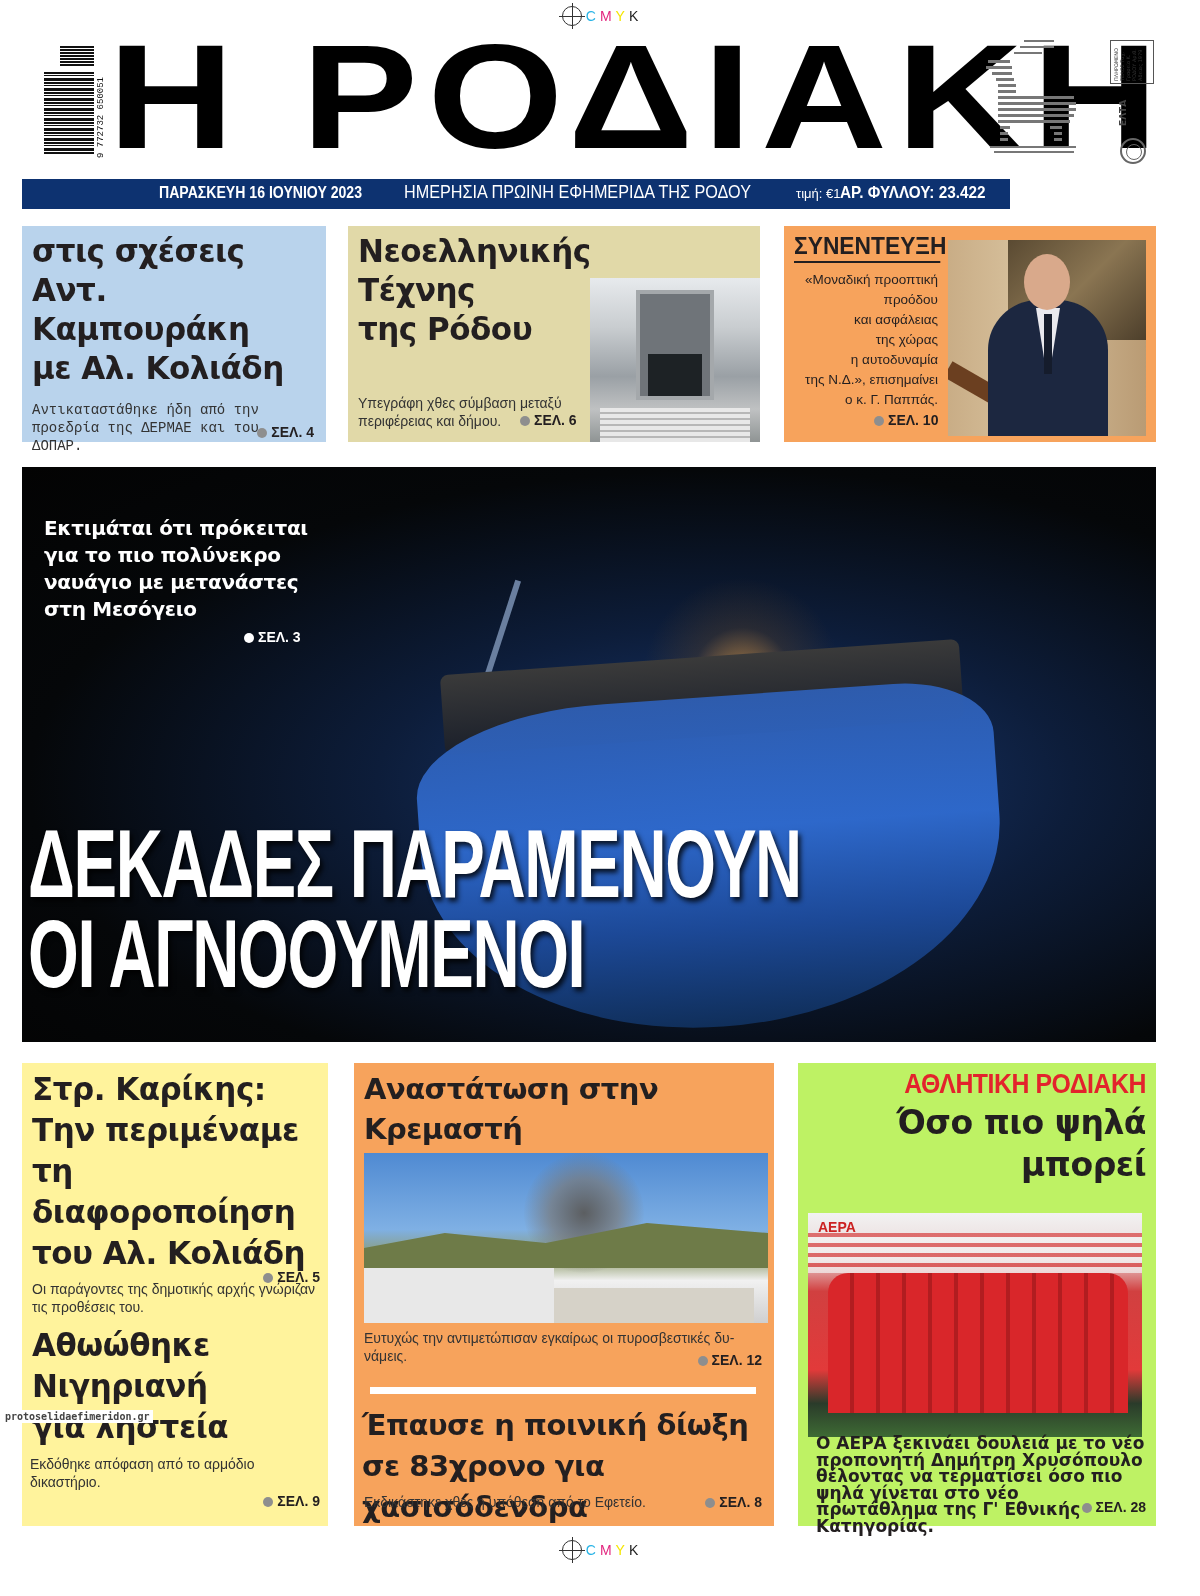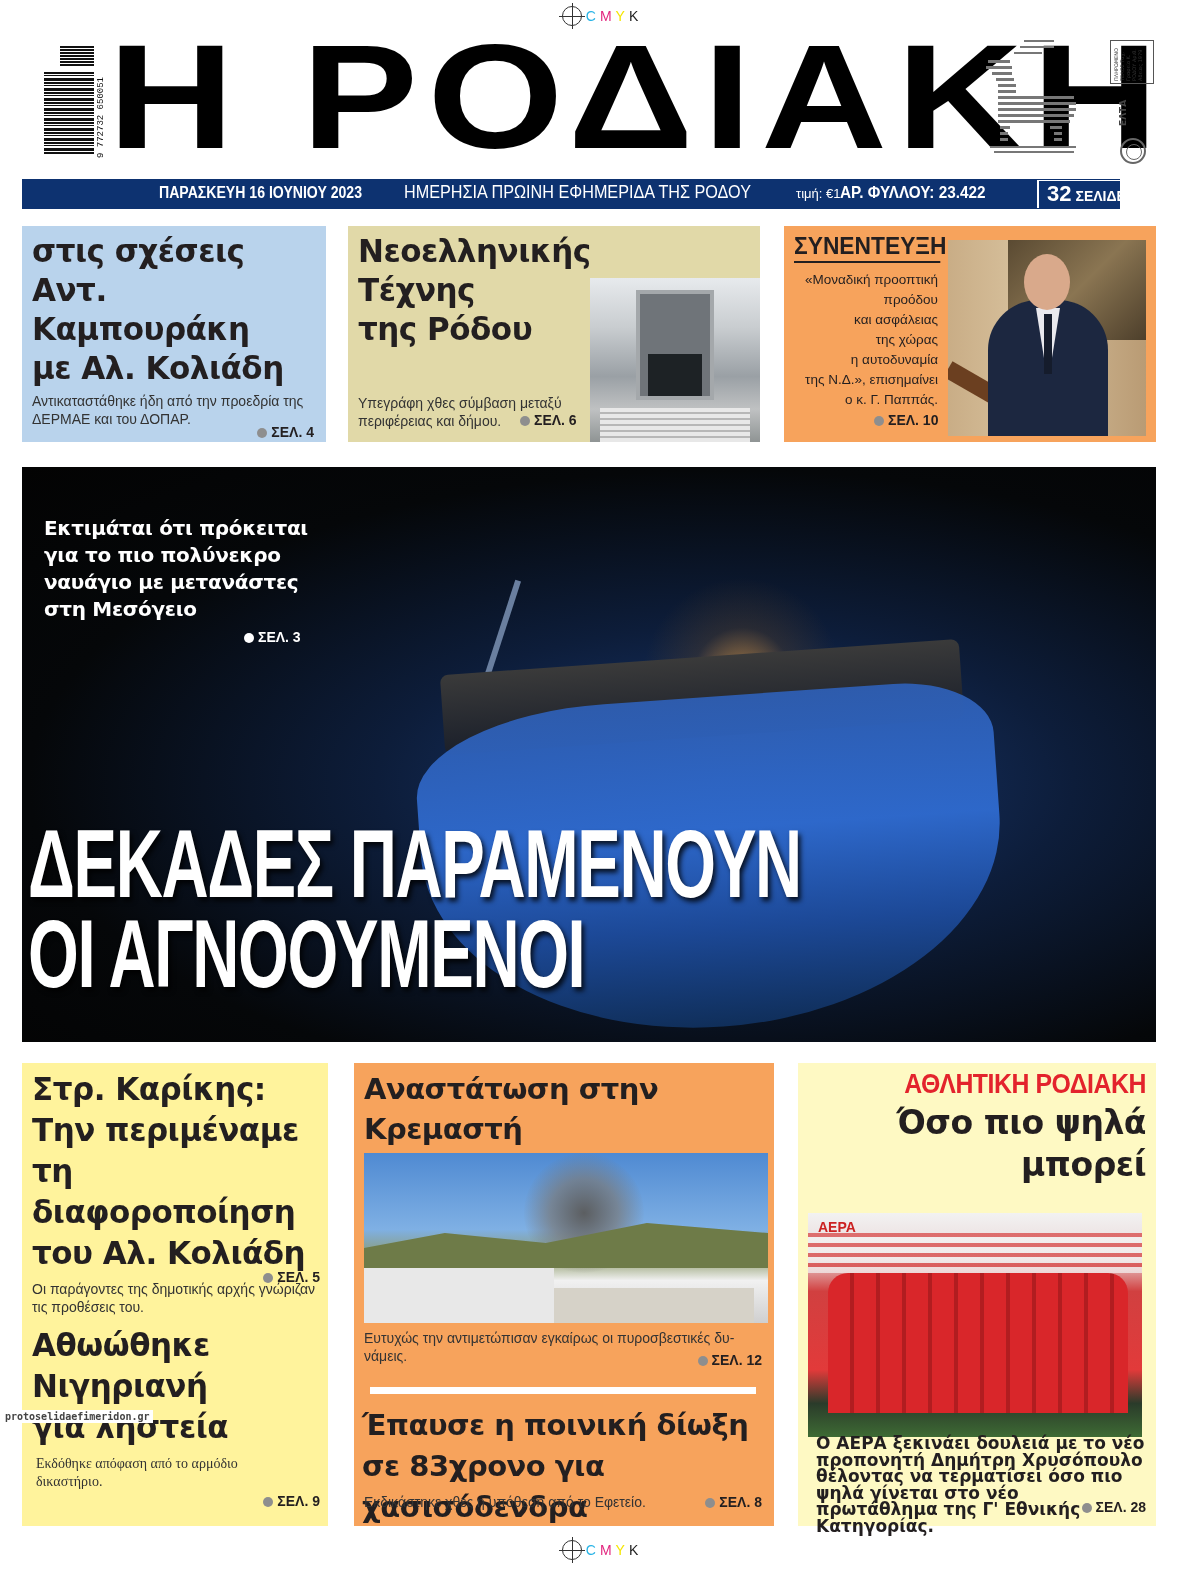--- a/index.html
+++ b/index.html
@@ -19,39 +19,39 @@
   .barcode .addon { position: absolute; left: 16px; top: 2px; width: 34px; height: 20px;
     background: repeating-linear-gradient(180deg, #111 0 2px, #fff 2px 3px); }
   .barcode .num { position: absolute; left: 52px; top: 0; width: 10px; height: 114px; writing-mode: vertical-rl; transform: rotate(180deg); font-size: 9px; font-family: "Liberation Mono", monospace; color: #111; }
   .logo-title { position: absolute; left: 108px; top: 22px; font-family: "Liberation Sans", sans-serif; font-weight: 700; font-size: 148px; letter-spacing: 8px; line-height: 150px; color: #000; transform: scaleX(1.18); transform-origin: left top; }
   .deer { position: absolute; left: 984px; top: 38px; width: 96px; height: 118px; }
   .postal-box { position: absolute; left: 1110px; top: 40px; width: 44px; height: 44px; border: 1px solid #555; font-size: 5px; line-height: 6px; color: #333; writing-mode: vertical-rl; transform: rotate(180deg); padding: 2px; overflow: hidden; }
   .elta { position: absolute; left: 1118px; top: 96px; width: 30px; height: 34px; font-size: 9px; font-weight: 700; color: #444; writing-mode: vertical-rl; transform: rotate(180deg); text-align: center; }
   .seal { position: absolute; left: 1120px; top: 138px; width: 26px; height: 26px; border: 2px solid #666; border-radius: 50%; }
   .seal::after { content: ""; position: absolute; left: 4px; top: 4px; width: 14px; height: 14px; border: 1px solid #666; border-radius: 50%; }
 
-  .strap { position: absolute; left: 22px; top: 179px; width: 1098px; height: 30px; background: #0d3270; color: #fff; font-family: "Liberation Sans", sans-serif; }
+  .strap { position: absolute; left: 22px; top: 179px; width: 988px; height: 30px; background: #0d3270; color: #fff; font-family: "Liberation Sans", sans-serif; }
   .strap .date { position: absolute; left: 137px; top: 5px; font-size: 16px; font-weight: 700; transform: scaleX(0.88); transform-origin: left; }
   .strap .tagline { position: absolute; left: 382px; top: 3px; font-size: 18px; transform: scaleX(0.9); transform-origin: left; }
   .strap .price { position: absolute; left: 774px; top: 7px; font-size: 13px; }
   .strap .issue { position: absolute; left: 818px; top: 4px; font-size: 17px; font-weight: 700; transform: scaleX(0.9); transform-origin: left; }
   .strap .pages { position: absolute; left: 1015px; top: 1px; width: 114px; height: 28px; border-left: 2px solid #fff; border-top: 1px solid #fff; padding-left: 8px; }
   .strap .pages .n { font-size: 22px; font-weight: 700; }
   .strap .pages .w { font-size: 14px; font-weight: 700; margin-left: 4px; }
 
   
   .box { position: absolute; }
   .hl { font-family: "DejaVu Sans", sans-serif; font-weight: 700; color: #231f20; letter-spacing: -0.5px; }
   .sub { font-family: "Liberation Sans", sans-serif; font-size: 14px; color: #333; line-height: 18px; }
   .ref { font-family: "Liberation Sans", sans-serif; font-weight: 700; font-size: 14px; color: #231f20; white-space: nowrap; }
   .ref .dot { display: inline-block; width: 10px; height: 10px; border-radius: 50%; background: #8e8e8e; margin-right: 4px; vertical-align: -1px; }
 
   #box-rixi { left: 22px; top: 226px; width: 304px; height: 216px; background: #b9d3ec; padding: 6px 10px; }
   #box-rixi .hl { font-size: 31px; line-height: 39px; }
-  #box-rixi .sub { margin-top: 4px; }
+  #box-rixi .sub { margin-top: 13px; font-family: Liberation Mono, monospace; }
   #box-rixi .ref { position: absolute; right: 12px; bottom: 2px; }
 
   #box-museum { left: 348px; top: 226px; width: 412px; height: 216px; background: #e1d9a8; padding: 6px 10px; }
   #box-museum .hl { font-size: 31px; line-height: 39px; }
   #box-museum .photo { position: absolute; left: 242px; top: 52px; width: 170px; height: 164px;
     background: linear-gradient(180deg, #e7eaed 0%, #c9cdd0 30%, #9aa0a5 60%, #bfc1c2 80%, #8f9494 100%); }
   #box-museum .photo .door { position: absolute; left: 46px; top: 12px; width: 78px; height: 110px; background: #6f7479; border: 4px solid #a4a8ab; }
   #box-museum .photo .door::after { content: ""; position: absolute; left: 8px; top: 60px; width: 54px; height: 42px; background: #1d2225; }
   #box-museum .photo .steps { position: absolute; left: 10px; bottom: 0; width: 150px; height: 34px; background: repeating-linear-gradient(180deg, #e8e8e8 0 4px, #b7b7b7 4px 6px); }
   #box-museum .sub { position: absolute; left: 10px; top: 168px; width: 230px; }
@@ -80,38 +80,38 @@
   #main-story .ref { position: absolute; left: 222px; top: 162px; color: #ffffff; }
   #main-story .ref .dot { background: #ffffff; }
   #main-story .headline { position: absolute; left: 6px; top: 352px; font-family: "Liberation Sans", sans-serif; font-weight: 700; font-size: 96px; line-height: 90px; color: #ffffff; transform: scaleX(0.68); transform-origin: left top; white-space: nowrap; text-shadow: 4px 4px 6px rgba(0,0,0,0.8); letter-spacing: -2px; }
 
   
   #box-karikis { left: 22px; top: 1063px; width: 306px; height: 463px; background: #fff39c; padding: 6px 10px; }
   #box-karikis .hl1 { font-size: 31px; line-height: 41px; }
   #box-karikis .sub1 { margin-top: 6px; }
   #box-karikis .ref1 { position: absolute; right: 8px; top: 206px; }
   #box-karikis .hl2 { position: absolute; left: 10px; top: 262px; font-size: 31px; line-height: 41px; }
-  #box-karikis .sub2 { position: absolute; left: 14px; top: 392px; width: 260px; font-family: Liberation Serif, serif; }
+  #box-karikis .sub2 { position: absolute; left: 8px; top: 392px; width: 260px; }
   #box-karikis .ref2 { position: absolute; right: 8px; top: 430px; }
 
   #box-kremasti { left: 354px; top: 1063px; width: 420px; height: 463px; background: #f7a35c; padding: 6px 10px; }
   #box-kremasti .hl1 { font-size: 29px; line-height: 40px; }
   #box-kremasti .photo { position: absolute; left: 10px; top: 90px; width: 404px; height: 170px; background: linear-gradient(180deg, #4f8ad2 0%, #7fb0e4 45%, #8d9a6a 62%, #f1f1f1 75%, #cfcfcf 100%); overflow: hidden; }
   #box-kremasti .photo .smoke { position: absolute; left: 160px; top: 0; width: 120px; height: 120px; border-radius: 50%; background: radial-gradient(circle, rgba(90,90,90,0.95) 0%, rgba(120,120,120,0.7) 40%, rgba(150,150,150,0) 72%); }
   #box-kremasti .photo .hill { position: absolute; left: 0; top: 65px; width: 404px; height: 50px; background: #6e7b48; clip-path: polygon(0 60%, 20% 30%, 45% 50%, 70% 10%, 100% 30%, 100% 100%, 0 100%); }
   #box-kremasti .photo .roof { position: absolute; left: 0; top: 115px; width: 190px; height: 55px; background: #e8e8e8; }
   #box-kremasti .photo .roof2 { position: absolute; left: 190px; top: 135px; width: 200px; height: 35px; background: #d6d2c8; }
   #box-kremasti .sub1 { position: absolute; left: 10px; top: 266px; width: 400px; }
   #box-kremasti .ref1 { position: absolute; right: 12px; top: 289px; }
   #box-kremasti .divider { position: absolute; left: 16px; top: 324px; width: 386px; height: 7px; background: #ffffff; }
   #box-kremasti .hl2 { position: absolute; left: 8px; top: 342px; font-size: 29px; line-height: 41px; }
   #box-kremasti .sub2 { position: absolute; left: 10px; top: 430px; }
   #box-kremasti .ref2 { position: absolute; right: 12px; top: 431px; }
 
-  #box-sports { left: 798px; top: 1063px; width: 358px; height: 463px; background: #fef9c3; padding: 6px 10px; }
+  #box-sports { left: 798px; top: 1063px; width: 358px; height: 463px; background: #bef264; padding: 6px 10px; }
   #box-sports .kicker { text-align: right; font-family: "Liberation Sans", sans-serif; font-weight: 700; font-size: 27px; color: #e3232c; letter-spacing: -0.5px; transform: scaleX(0.92); transform-origin: right; }
   #box-sports .hl1 { text-align: right; font-size: 33px; line-height: 42px; margin-top: 2px; }
   #box-sports .photo { position: absolute; left: 10px; top: 150px; width: 334px; height: 224px; background: linear-gradient(180deg, #f2f2f2 0%, #e9d6d6 20%, #d14040 35%, #e23a3a 70%, #2a3b2a 85%, #3e6b34 100%); overflow: hidden; }
   #box-sports .photo .stand { position: absolute; left: 0; top: 20px; width: 334px; height: 40px; background: repeating-linear-gradient(180deg, #d63a3a 0 4px, #f4f4f4 4px 10px); opacity: 0.7; }
   #box-sports .photo .team { position: absolute; left: 20px; top: 60px; width: 300px; height: 140px; background: repeating-linear-gradient(90deg, #d9262a 0 22px, #b11d20 22px 26px); border-radius: 20px 20px 0 0; }
   #box-sports .photo .sign { position: absolute; left: 10px; top: 6px; font-size: 14px; font-weight: 700; color: #c22; font-family: "Liberation Sans", sans-serif; text-align: center; }
   #box-sports .sub1 { position: absolute; left: 18px; top: 372px; width: 330px; font-family: "DejaVu Sans", sans-serif; font-weight: 700; font-size: 17px; line-height: 16.5px; color: #231f20; }
   #box-sports .ref1 { position: absolute; right: 10px; top: 436px; }
 
   .watermark { position: absolute; left: 2px; top: 1410px; background: #ffffff; font-family: "DejaVu Sans Mono", monospace; font-weight: 700; font-size: 10px; color: #444; padding: 1px 3px; }

